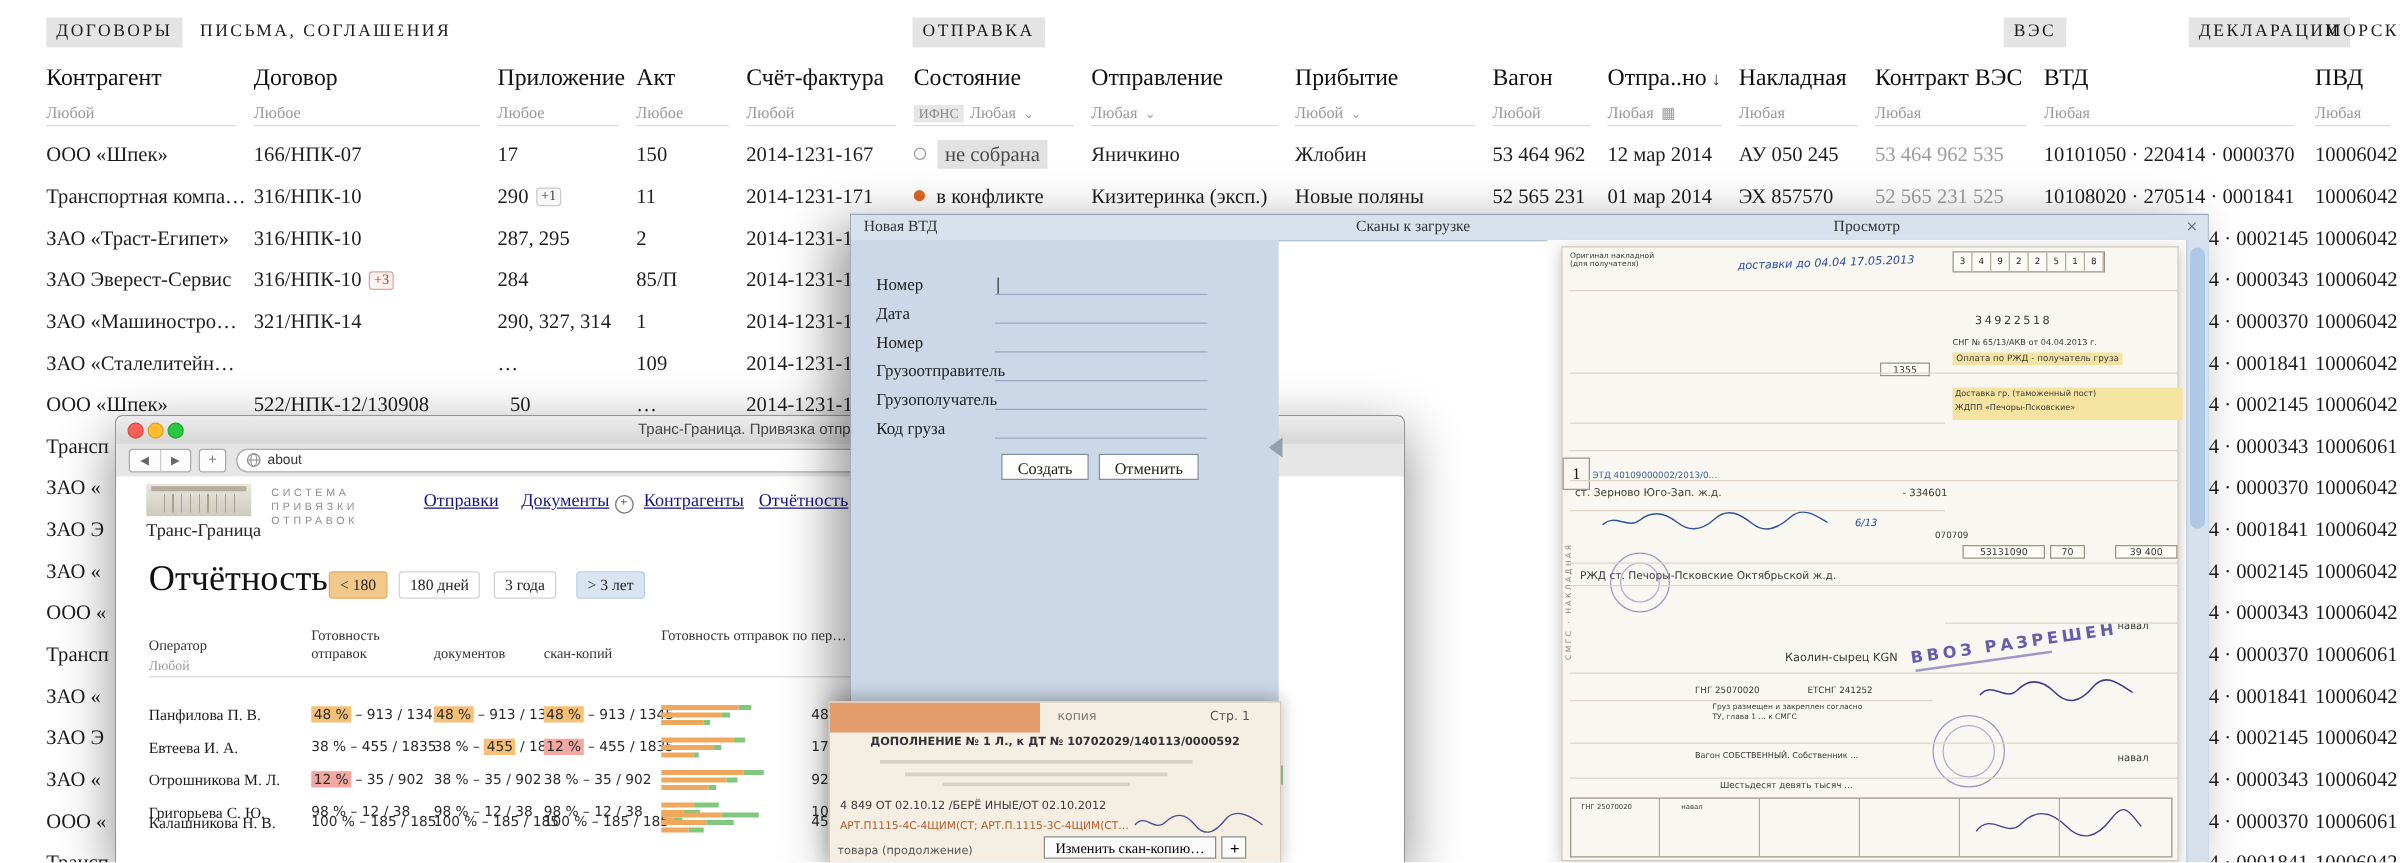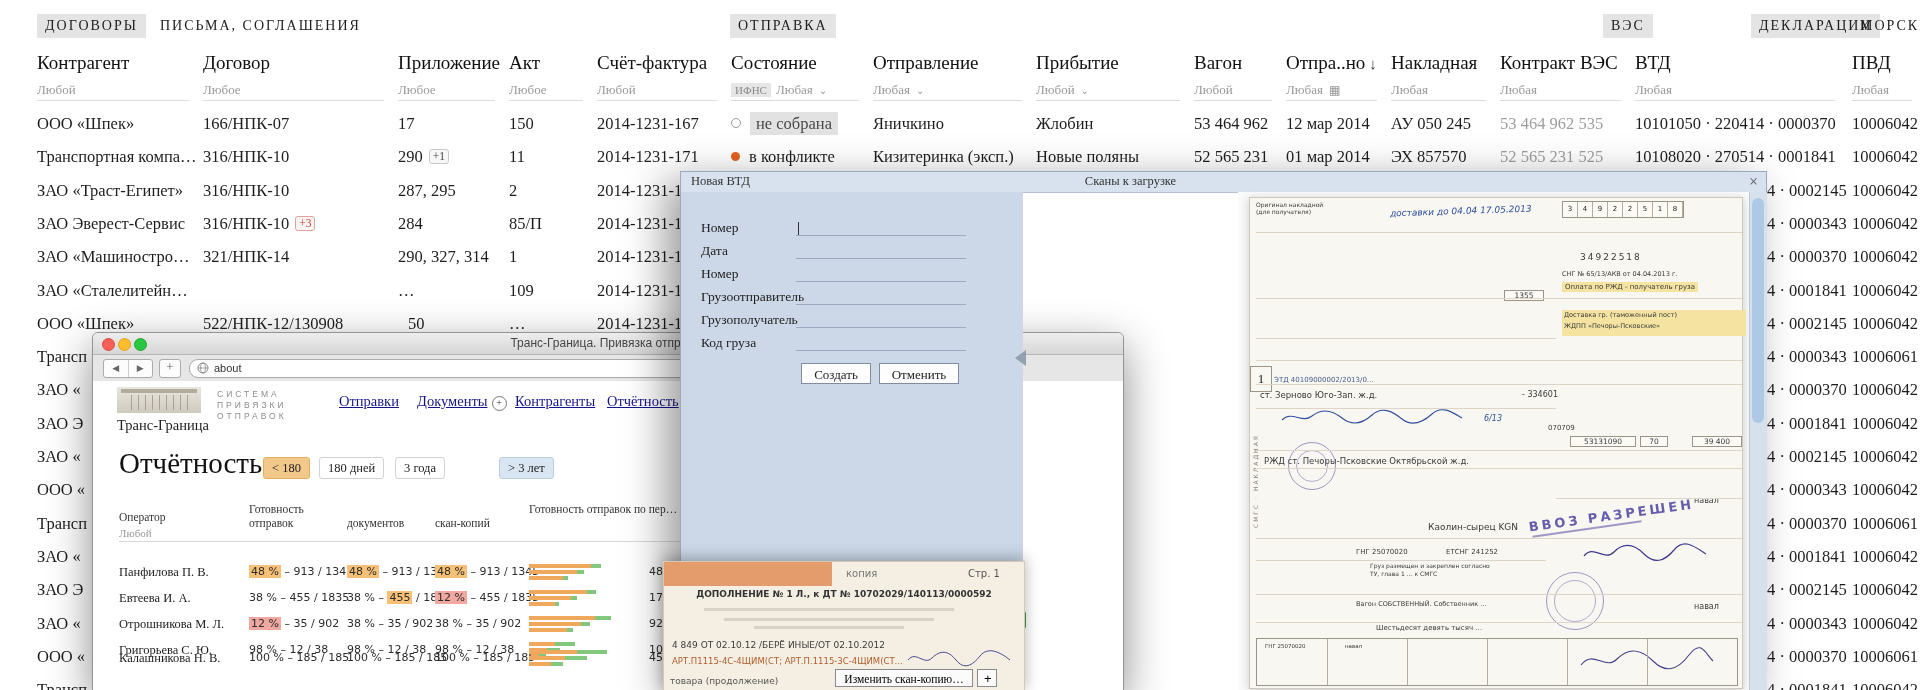--- a/index.html
+++ b/index.html
@@ -47,21 +47,21 @@
   .logo-etch{position:absolute;left:24px;top:6px;width:84px;height:26px;background:linear-gradient(180deg,#e9e6df,#cfcabe);}
   .logo-etch .cols{position:absolute;left:8px;right:8px;top:8px;bottom:3px;background:repeating-linear-gradient(90deg,transparent 0 6px,#aaa291 6px 7px);}
   .logo-etch .roof{position:absolute;left:4px;right:4px;top:2px;height:4px;background:#b3ab9c;}
   .logo-name{position:absolute;left:24px;top:36px;font-size:14.5px;color:#222;}
   .logo-sub{position:absolute;left:124px;top:8px;font-size:8.5px;letter-spacing:3px;line-height:11px;color:#8d8d8d;font-family:"Liberation Sans",sans-serif;}
   .bnav-item{position:absolute;top:12px;font-size:14.5px;color:#15158a;text-decoration:underline;white-space:nowrap;}
   .circle-plus{display:inline-block;width:13px;height:13px;border:1px solid #777;border-radius:50%;text-align:center;line-height:12px;font-size:10px;margin-left:4px;color:#333;}
   .bheading{position:absolute;left:26px;top:66px;font-size:29px;color:#111;}
   .chip{position:absolute;top:76px;height:20px;line-height:20px;padding:0 8px;font-size:12.5px;border-radius:3px;border:1px solid #d2d2d2;background:#fff;white-space:nowrap;}
   .chip.c-orange{background:#f3c98b;border-color:#e2af61;}
-  .chip.c-blue{background:#d9e5f1;border-color:#bccfe2;margin-left:38px;}
+  .chip.c-blue{background:#d9e5f1;border-color:#bccfe2;}
   .rhead{position:absolute;font-size:11.5px;color:#333;white-space:nowrap;}
   .rfilter{position:absolute;font-size:11px;color:#9a9a9a;}
   #report-underline{position:absolute;left:26px;top:160px;width:562px;border-bottom:1px solid #d9d9d9;}
   .rrow{position:absolute;left:0;right:0;height:26px;}
   .rname{position:absolute;top:0;line-height:26px;font-size:12.5px;white-space:nowrap;}
   .rcell{position:absolute;top:0;line-height:26px;font-size:11px;font-family:"DejaVu Sans",sans-serif;color:#2c2c2c;white-space:nowrap;}
   .hl-o{background:#f6c177;padding:0 2px;}
   .hl-r{background:#f0a8a0;padding:0 2px;}
   .rbars{position:absolute;top:0;width:112px;height:26px;}
   .bar{position:absolute;left:0;height:4px;white-space:nowrap;font-size:0;}
@@ -489,20 +489,21 @@
             <div class="rtail" style="left: 556px;">45</div>
           </div>
         </div>
     </div>
   </section>
 
   <section id="dialog">
     <div class="dlg-titlebar">
       <span class="dt1">Новая ВТД</span>
       <span class="dt2">Сканы к загрузке</span>
+      <span class="dt3">Просмотр</span>
       <span class="dlg-close">×</span>
     </div>
 
     <div id="panel-form" class="panel">
       <div id="form-rows">
           <div class="frow" style="top: 28px;">
             <div class="flabel">Номер</div>
             <div class="fline"></div>
             <div class="fcursor"></div>
           </div>

